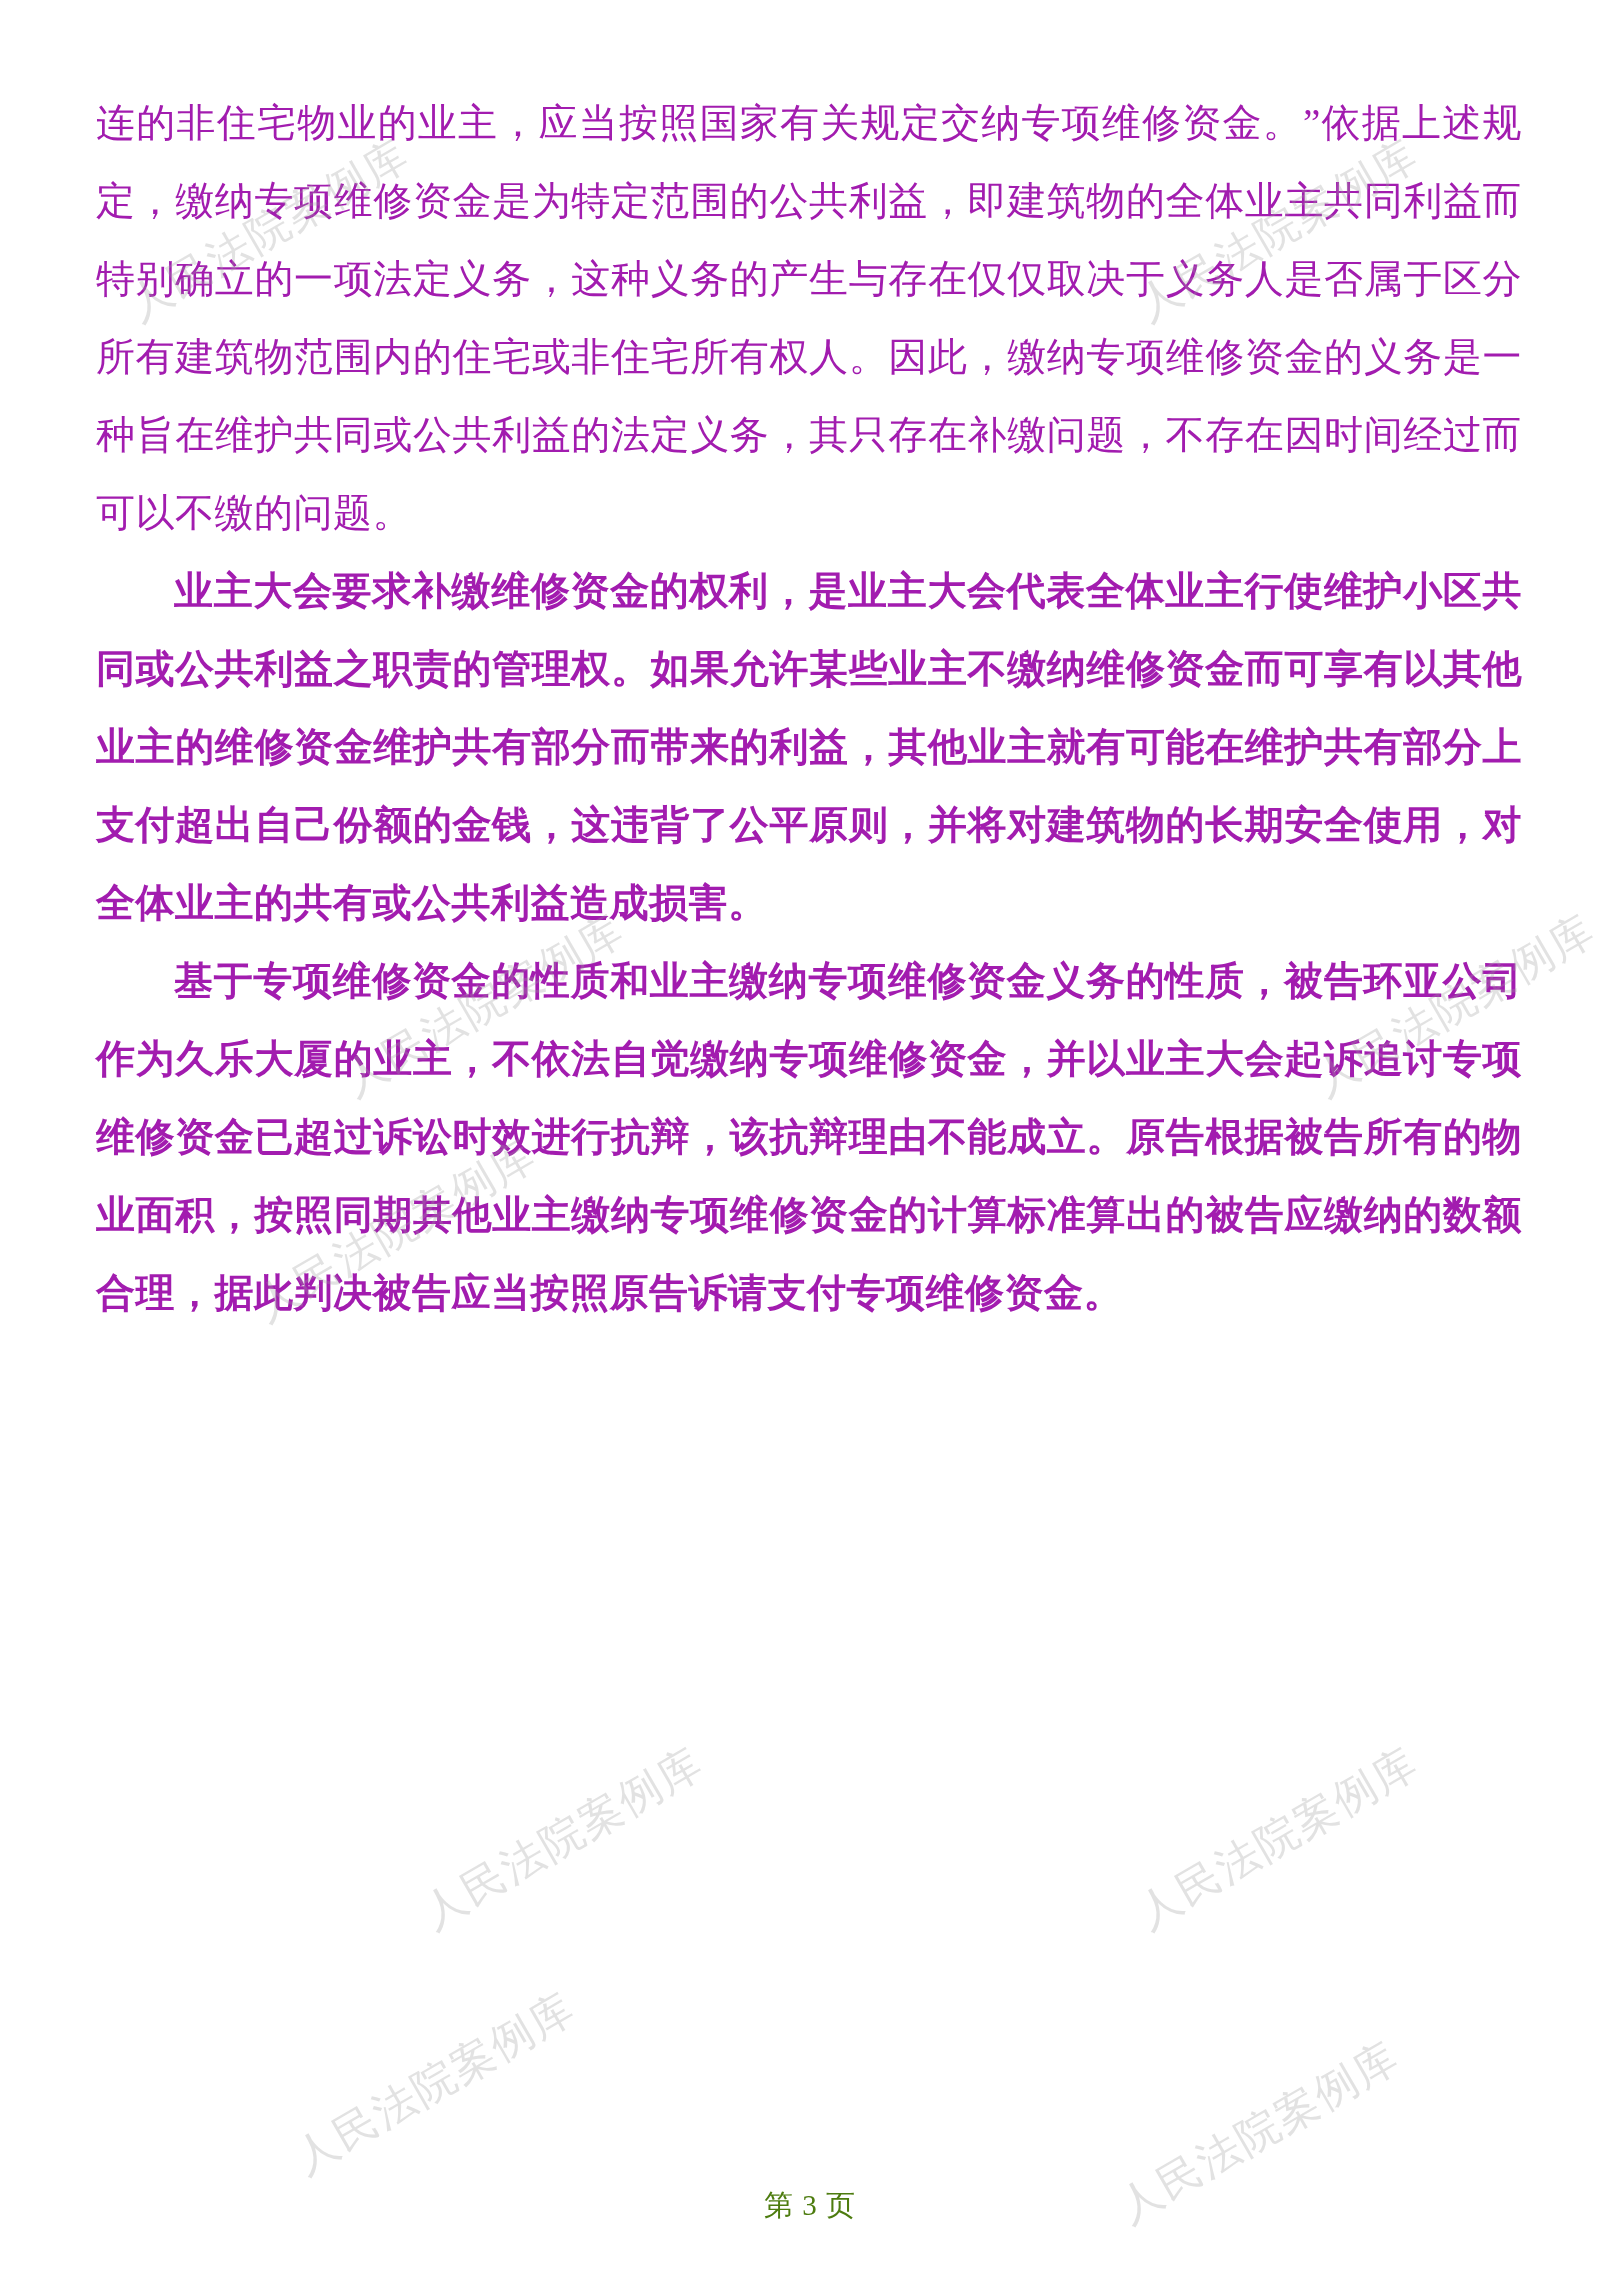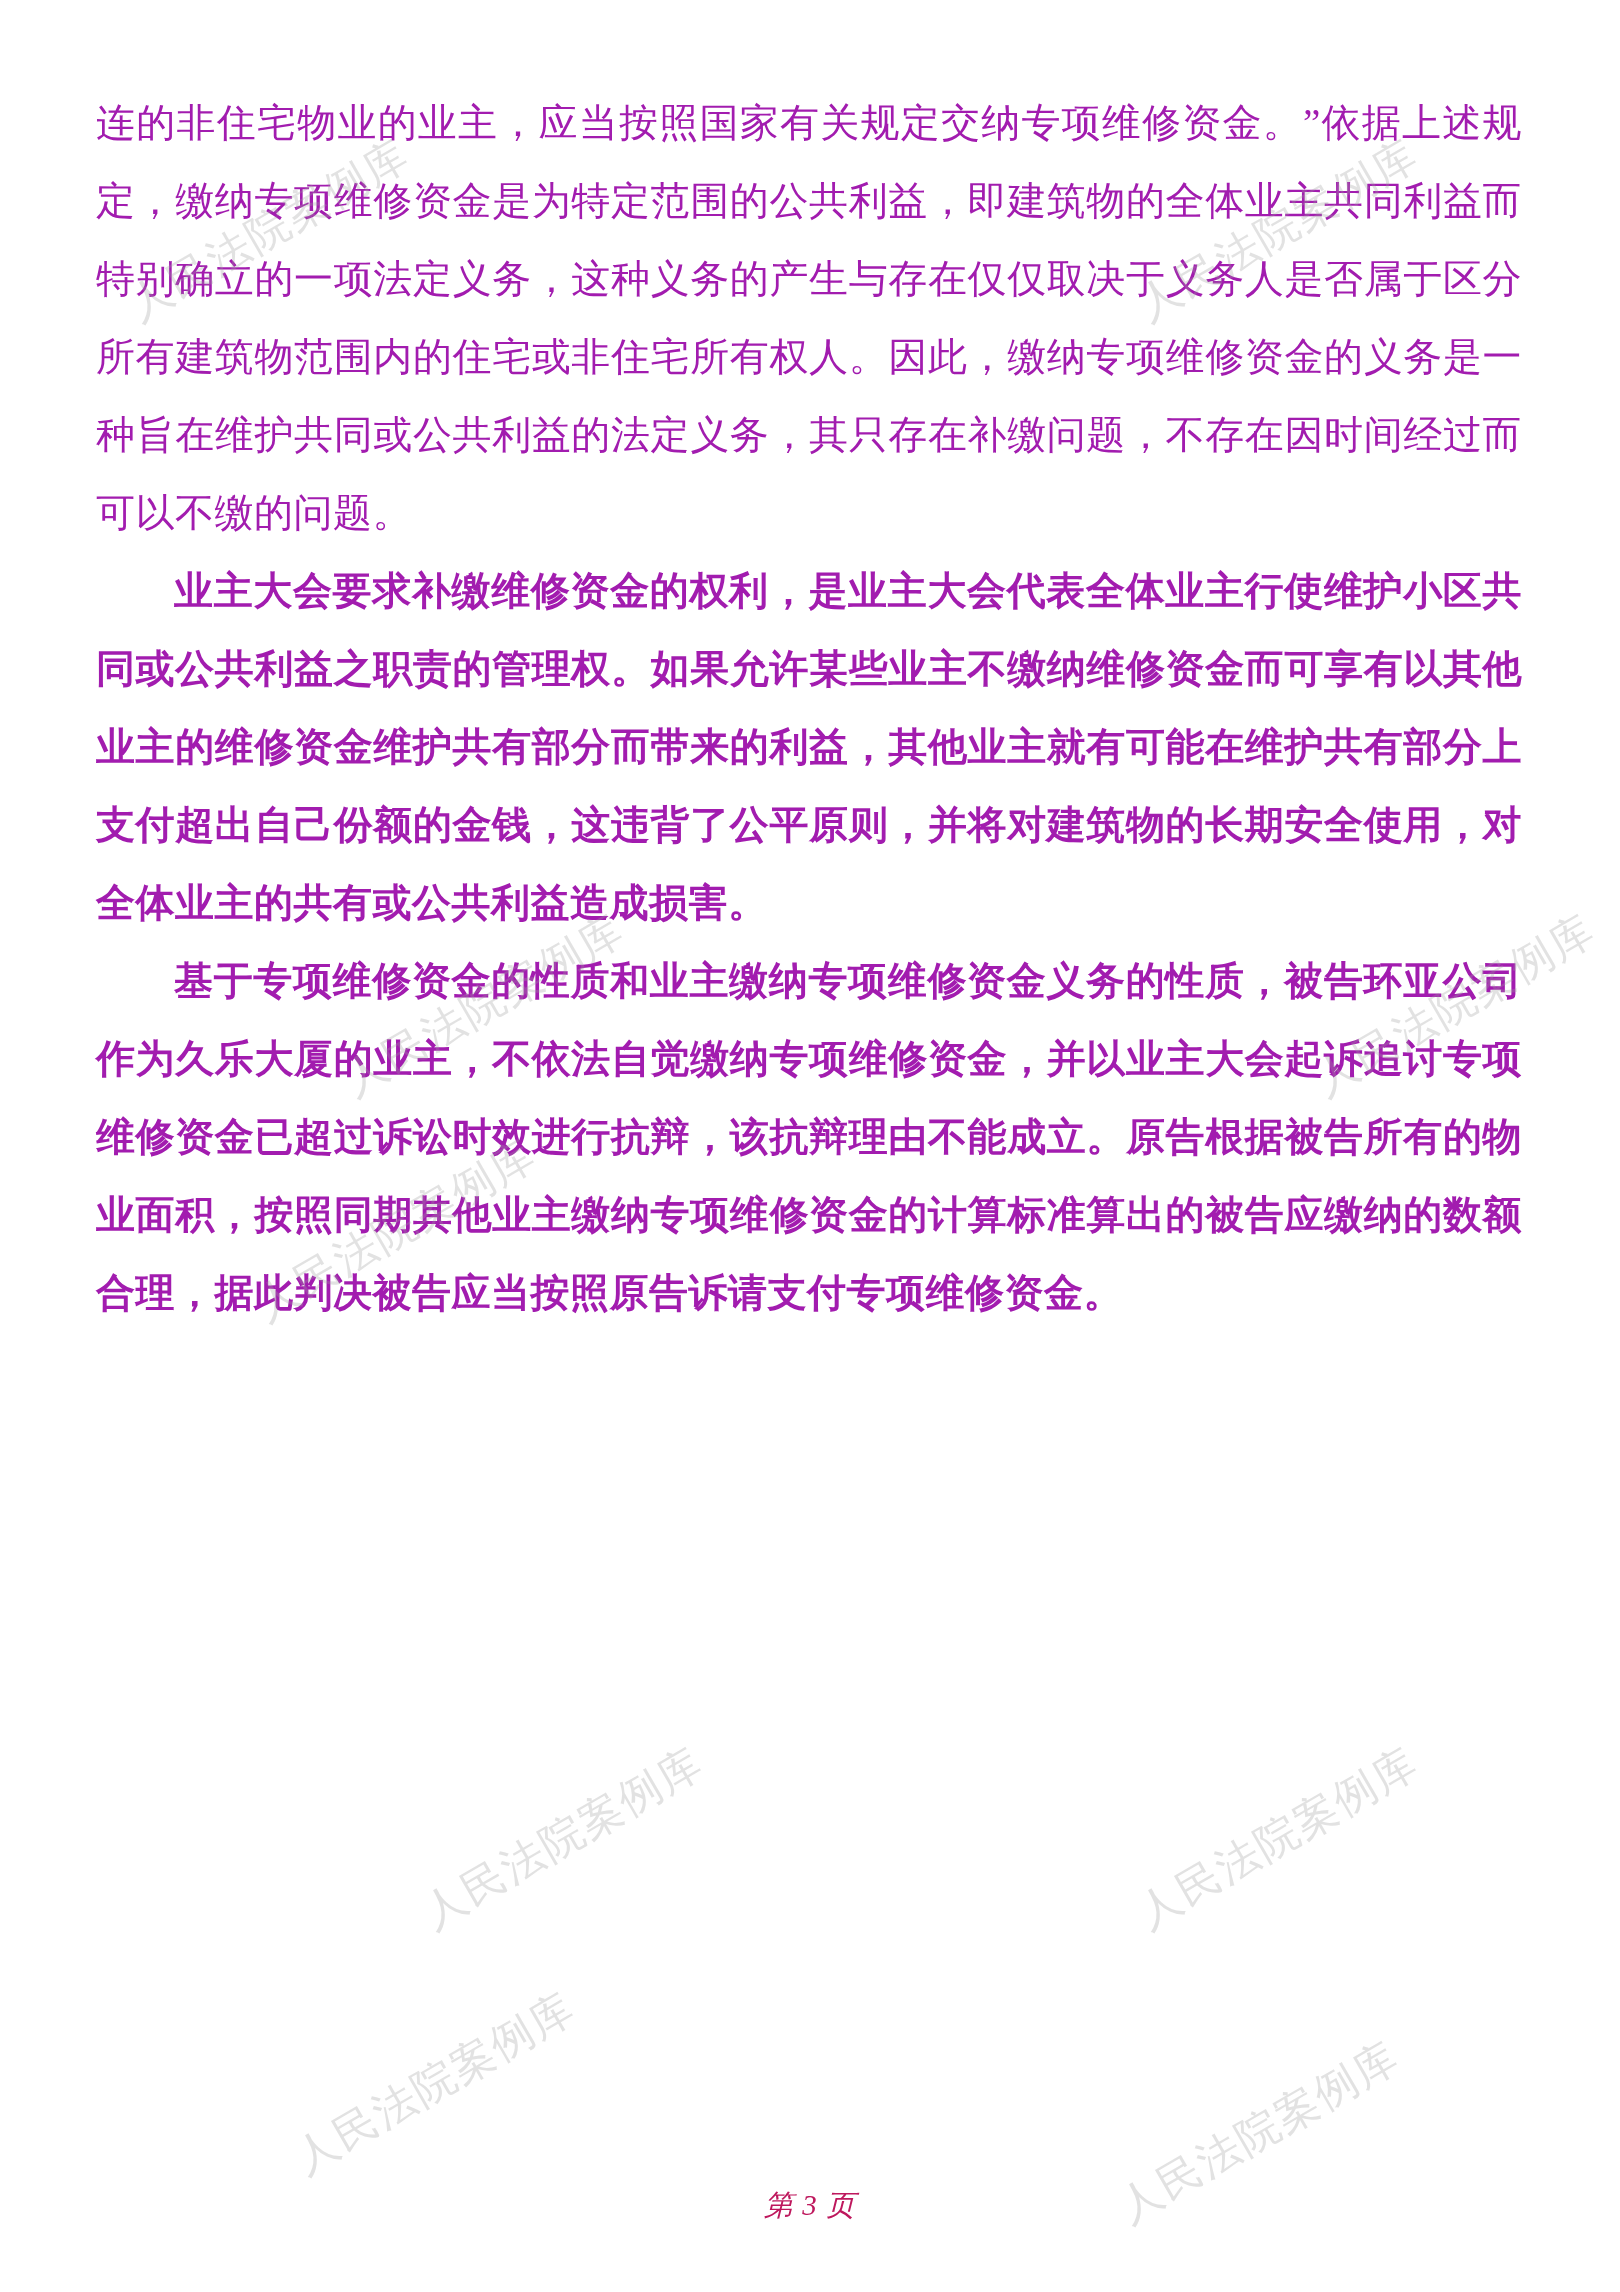--- a/index.html
+++ b/index.html
@@ -57,23 +57,22 @@
     transform-origin: left top;
     letter-spacing: 2px;
   }
   .footer {
     position: absolute;
     left: 0;
     bottom: 67px;
     width: 1620px;
     text-align: center;
     font-size: 29px;
-    color: #be185d;
+    color: #4d7c0f;
     letter-spacing: 1px;
-    font-style: italic;
   }
 </style>
 </head>
 <body>
 
 <div class="page">
 
   <div class="content">
     <p class="para">连的非住宅物业的业主，应当按照国家有关规定交纳专项维修资金。”依据上述规定，缴纳专项维修资金是为特定范围的公共利益，即建筑物的全体业主共同利益而特别确立的一项法定义务，这种义务的产生与存在仅仅取决于义务人是否属于区分所有建筑物范围内的住宅或非住宅所有权人。因此，缴纳专项维修资金的义务是一种旨在维护共同或公共利益的法定义务，其只存在补缴问题，不存在因时间经过而可以不缴的问题。</p>
     <p class="para indent">业主大会要求补缴维修资金的权利，是业主大会代表全体业主行使维护小区共同或公共利益之职责的管理权。如果允许某些业主不缴纳维修资金而可享有以其他业主的维修资金维护共有部分而带来的利益，其他业主就有可能在维护共有部分上支付超出自己份额的金钱，这违背了公平原则，并将对建筑物的长期安全使用，对全体业主的共有或公共利益造成损害。</p>

